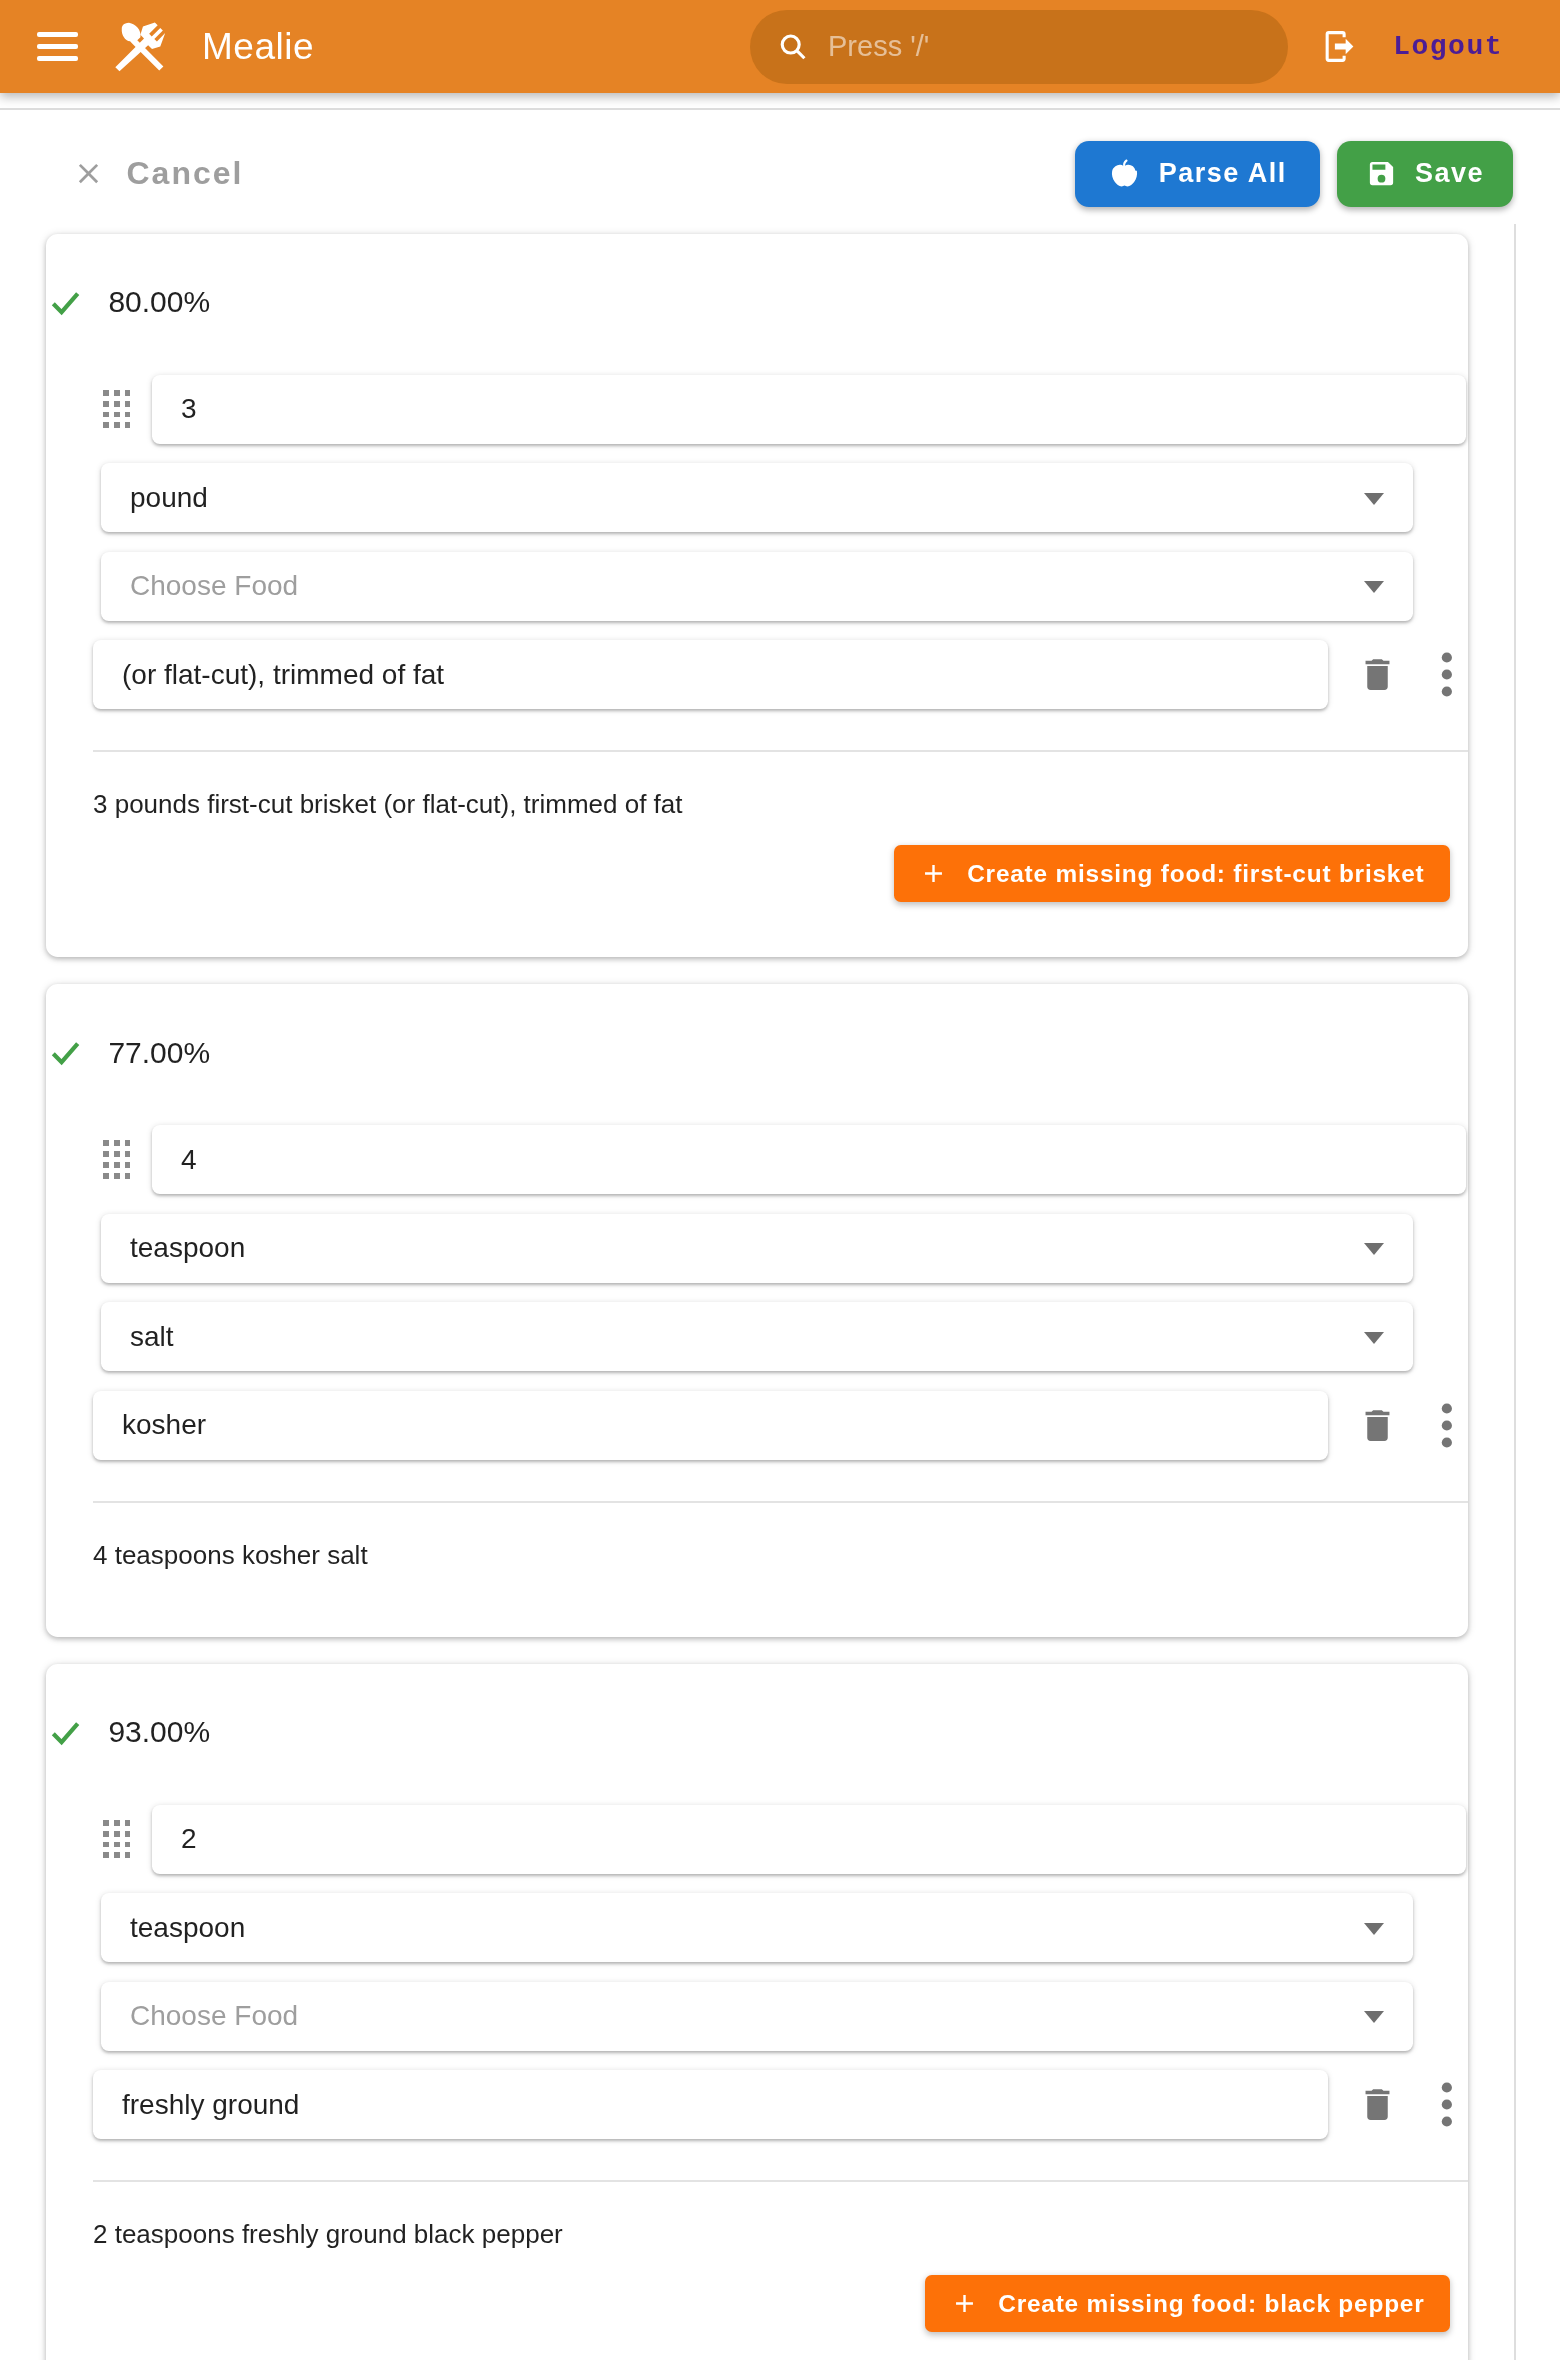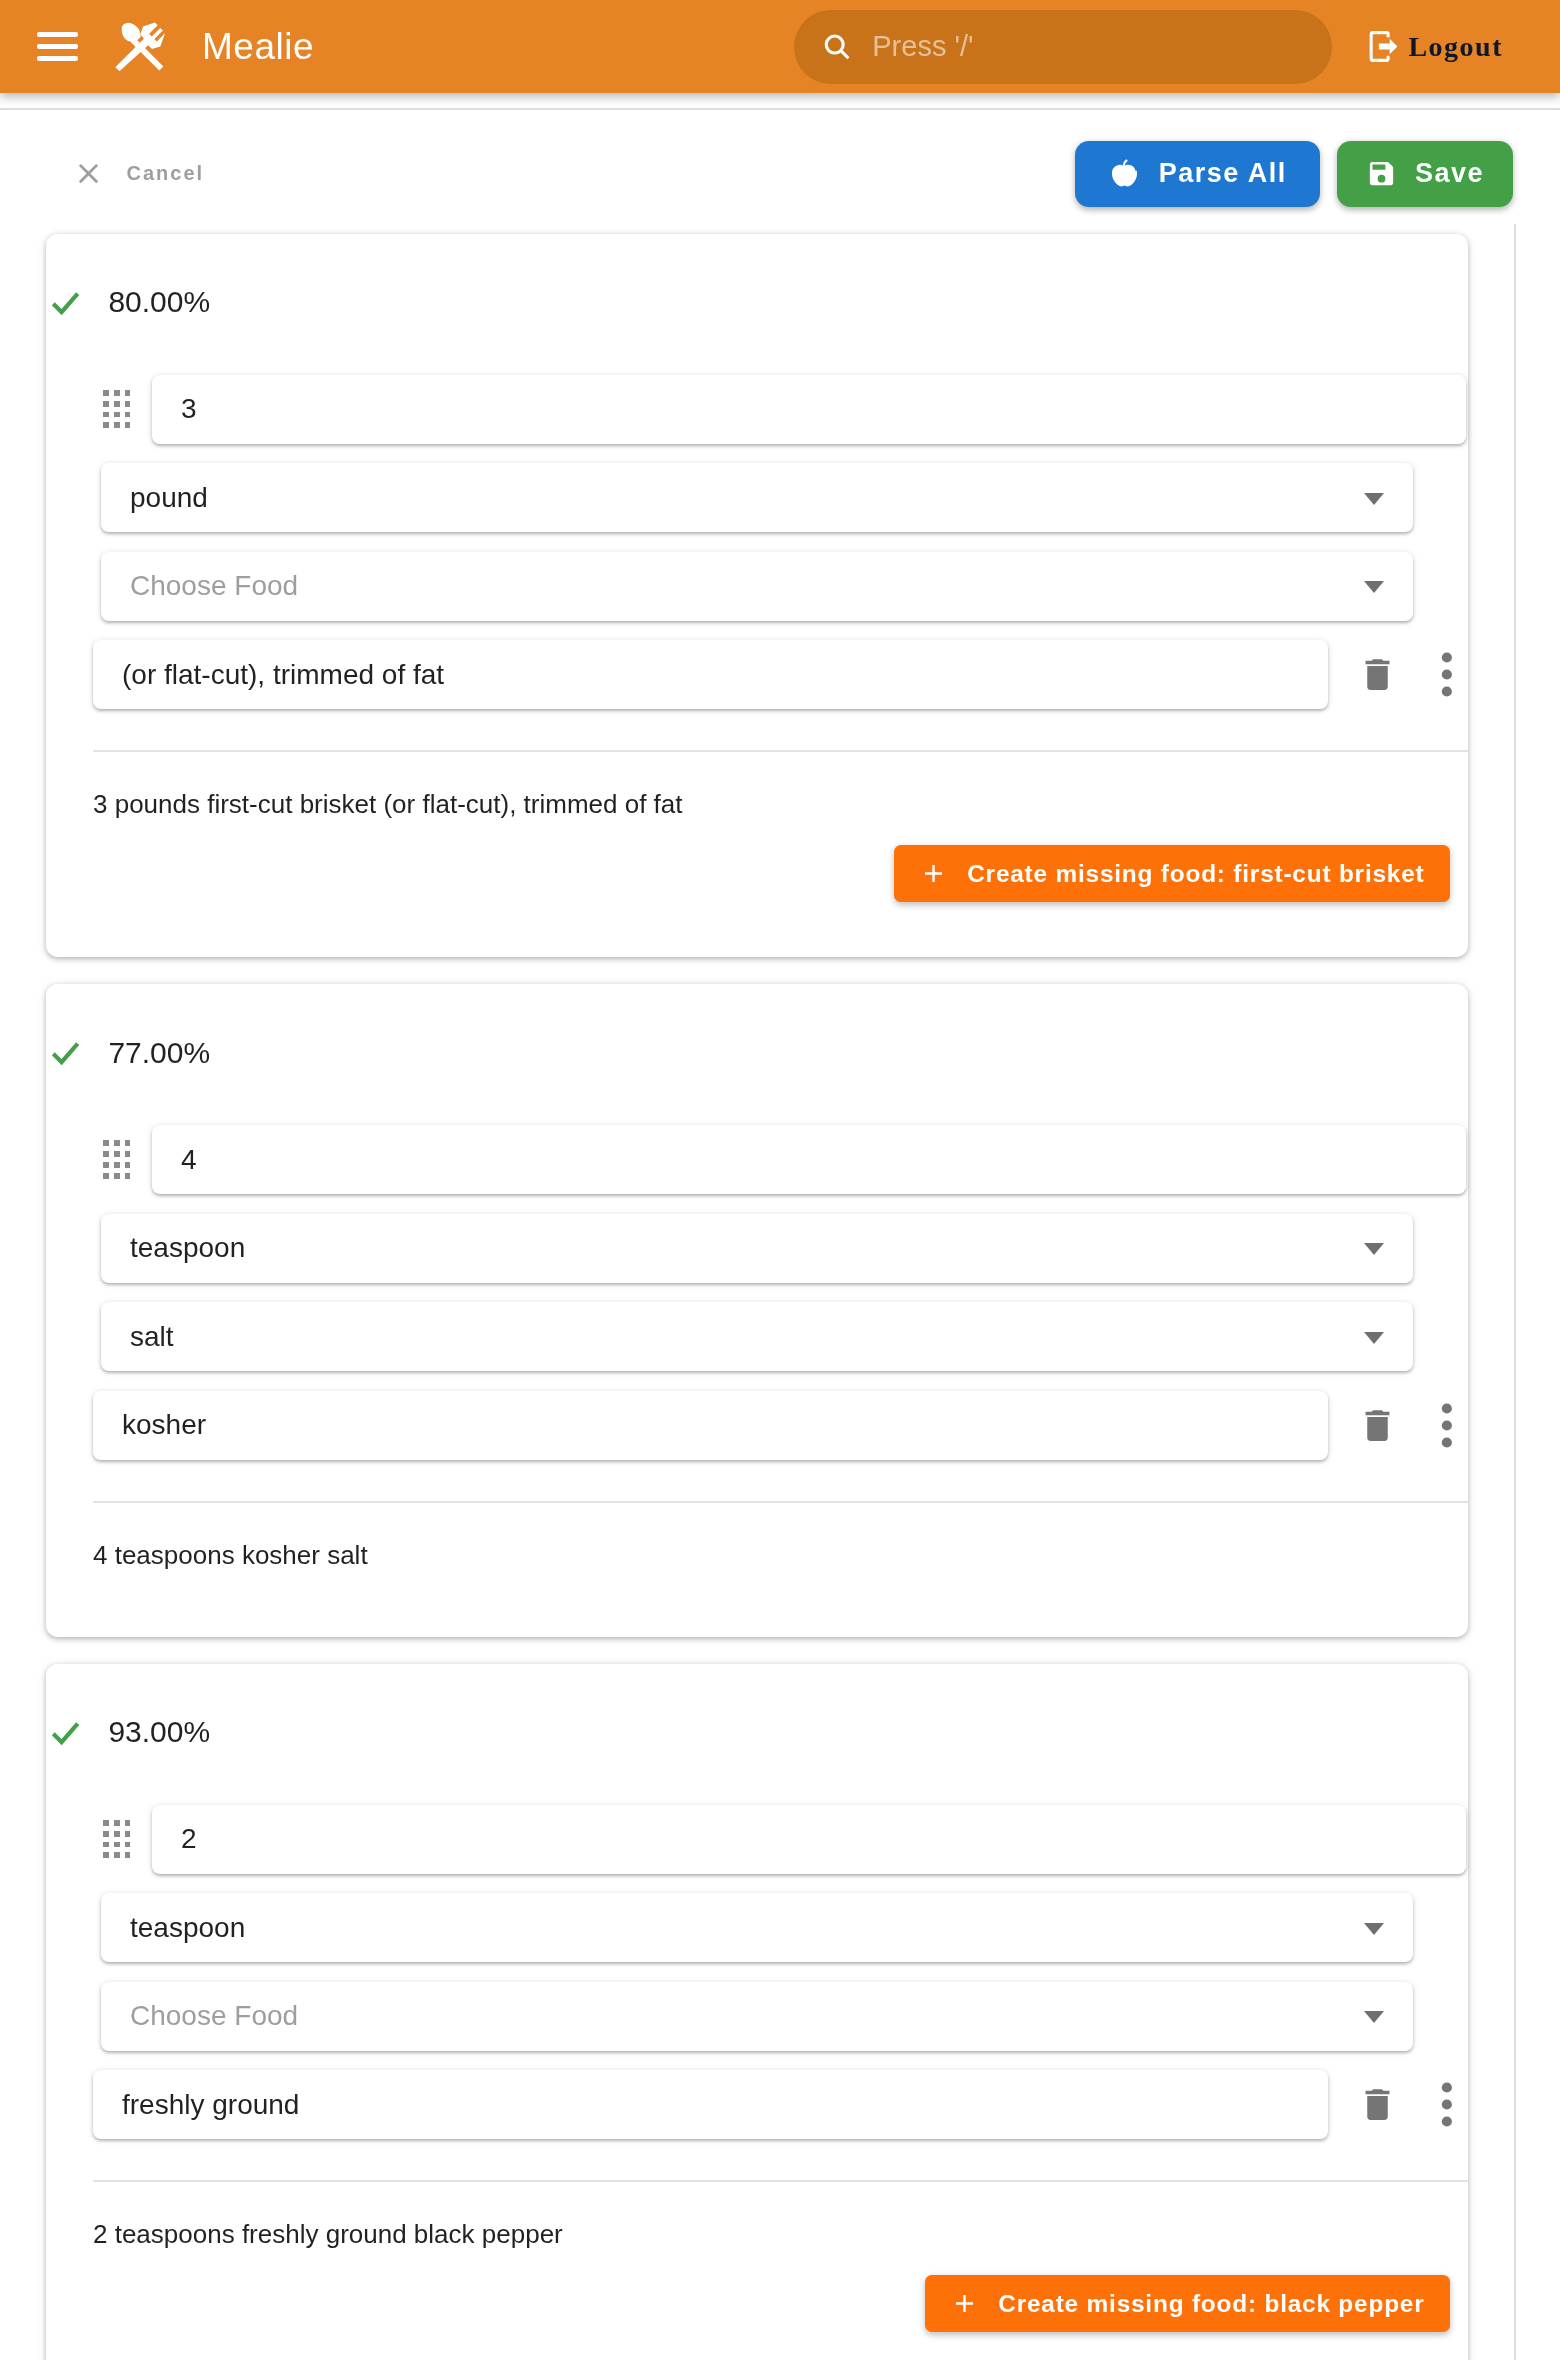--- a/index.html
+++ b/index.html
@@ -34,43 +34,43 @@
     padding:0 27px; gap:19.5px;
   }
   .searchbar input {
     background:transparent; border:none; outline:none;
     color:#fff; font-size:29px; width:100%;
     font-family:"Liberation Sans", sans-serif;
   }
   .searchbar input::placeholder { color:rgba(255,255,255,0.55); }
 
   .logout-btn {
-    display:flex; align-items:center; gap:6px;
-    margin-left:33px; color:#0f172a;
+    display:flex; align-items:center; gap:35px;
+    margin-left:33px; color:#4c1d95;
     font-size:28px; font-weight:700; letter-spacing:1.5px;
     cursor:pointer; background:none; border:none;
-    font-family:Liberation Serif, serif;
+    font-family:Liberation Mono, monospace;
   }
 
   .header-divider { height:2px; background:#DCDCDC; margin-top:14.6px; }
 
   
   .scroll-gutter {
     position:absolute; top:224px; bottom:0; left:1514px; width:2px;
     background:#DEDEDE; z-index:4;
   }
 
   
   .toolbar {
     display:flex; align-items:center;
     padding:31px 47px 27px 72px;
   }
   .cancel-btn {
     display:flex; align-items:center; gap:21.5px;
-    color:#9E9E9E; font-size:20px; font-weight:700; letter-spacing:2px;
+    color:#9E9E9E; font-size:32px; font-weight:700; letter-spacing:2px;
     background:none; border:none; cursor:pointer;
     font-family:"Liberation Sans", sans-serif;
   }
   .toolbar .spacer { flex:1; }
   .btn {
     display:flex; align-items:center; justify-content:center; gap:17.6px;
     height:66px; border:none; border-radius:14px; cursor:pointer;
     color:#fff; font-size:27px; font-weight:700; letter-spacing:1.5px;
     box-shadow:0 2.9px 5.9px rgba(0,0,0,0.3);
     font-family:"Liberation Sans", sans-serif;

